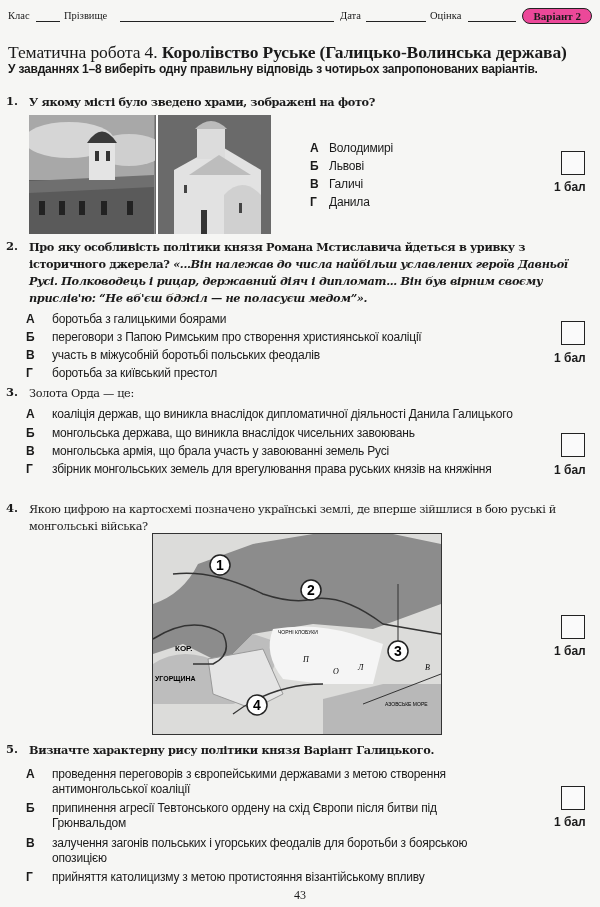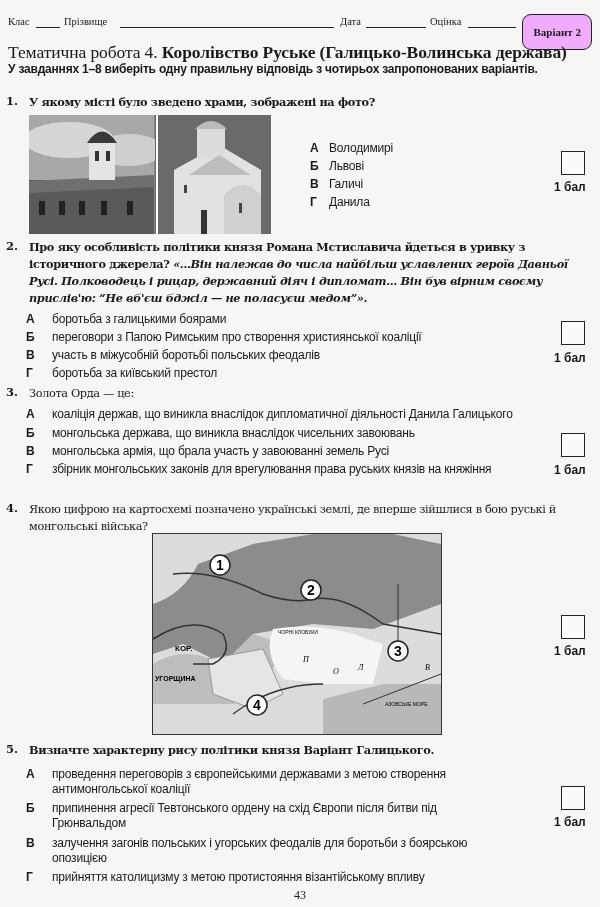--- a/index.html
+++ b/index.html
@@ -1,21 +1,21 @@
 <!DOCTYPE html>
 <html><head>
 <meta charset="utf-8">
 <style>
   html, body { margin:0; padding:0; }
   body { width:600px; height:907px; background:#f6f6f4; color:#1a1a1a; position:relative; overflow:hidden; font-family:"DejaVu Serif", serif; }
   .abs { position:absolute; }
-  .hdr { top:12px; left:8px; right:8px; height:18px; font-size:10.5px; font-family:"Liberation Serif", serif; }
+  .hdr { top:6px; left:8px; right:8px; height:18px; font-size:10.5px; font-family:"Liberation Serif", serif; }
   .hdr span { position:absolute; top:4px; }
   .line { position:absolute; top:15px; border-bottom:1px solid #222; height:0; }
-  .variant { position:absolute; top:2px; right:0; border:1.5px solid #222; border-radius:9px; padding:11px 10px; font-weight:bold; font-size:11px; background:#f0abfc; }
+  .variant { position:absolute; top:2px; right:0; border:1.5px solid #222; border-radius:9px; padding:1px 10px; font-weight:bold; font-size:11px; background:#ec4899; }
   .title { top:42px; left:8px; font-family:"Liberation Serif", serif; font-size:17.5px; white-space:nowrap; letter-spacing:-0.1px;text-align:center; }
   .title b { font-weight:bold; }
   .instr { top:62px; left:8px; font-family:"Liberation Sans", sans-serif; font-weight:bold; font-size:12px; white-space:nowrap; letter-spacing:-0.2px;}
   .qnum { position:absolute; left:6px; font-weight:bold; font-size:11.5px; }
   .qtext { position:absolute; left:29px; right:8px; font-weight:bold; font-size:11.3px; line-height:17px; letter-spacing:-0.35px; }
   .qtext i { font-style:italic; }
   .opt { position:absolute; left:26px; font-family:"Liberation Sans", sans-serif; font-size:12px; line-height:15px; letter-spacing:-0.2px; }
   .opt .letter { position:absolute; left:0; font-weight:bold; }
   .opt .otext { position:absolute; left:26px; width:470px; }
   .box { position:absolute; width:22px; height:22px; border:1.3px solid #222; background:#fafafa; }
@@ -132,21 +132,21 @@
   <div class="opt" style="top:426px">
       <span class="letter">Б</span>
       <span class="otext">монгольська держава, що виникла внаслідок чисельних завоювань</span>
     </div>
   <div class="opt" style="top:444px">
       <span class="letter">В</span>
       <span class="otext">монгольська армія, що брала участь у завоюванні земель Русі</span>
     </div>
   <div class="opt" style="top:462px">
       <span class="letter">Г</span>
-      <span class="otext" style="width:460px">збірник монгольських законів для врегулювання права руських князів на княжіння</span>
+      <span class="otext" style="width:460px">збірник монгольських земель для врегулювання права руських князів на княжіння</span>
     </div>
   <div class="box" style="top:433px;left:561px"></div>
   <div class="pts" style="top:463px;left:554px">1 бал</div>
 </div>
 
 <div>
   <div class="qnum" style="top:501px">4.</div>
   <div class="qtext" style="top:501px;font-weight:normal">Якою цифрою на картосхемі позначено українські землі, де вперше зійшлися в бою руські й монгольські війська?</div>
   <div class="map">
     <svg width="288" height="200" viewBox="0 0 288 200">

